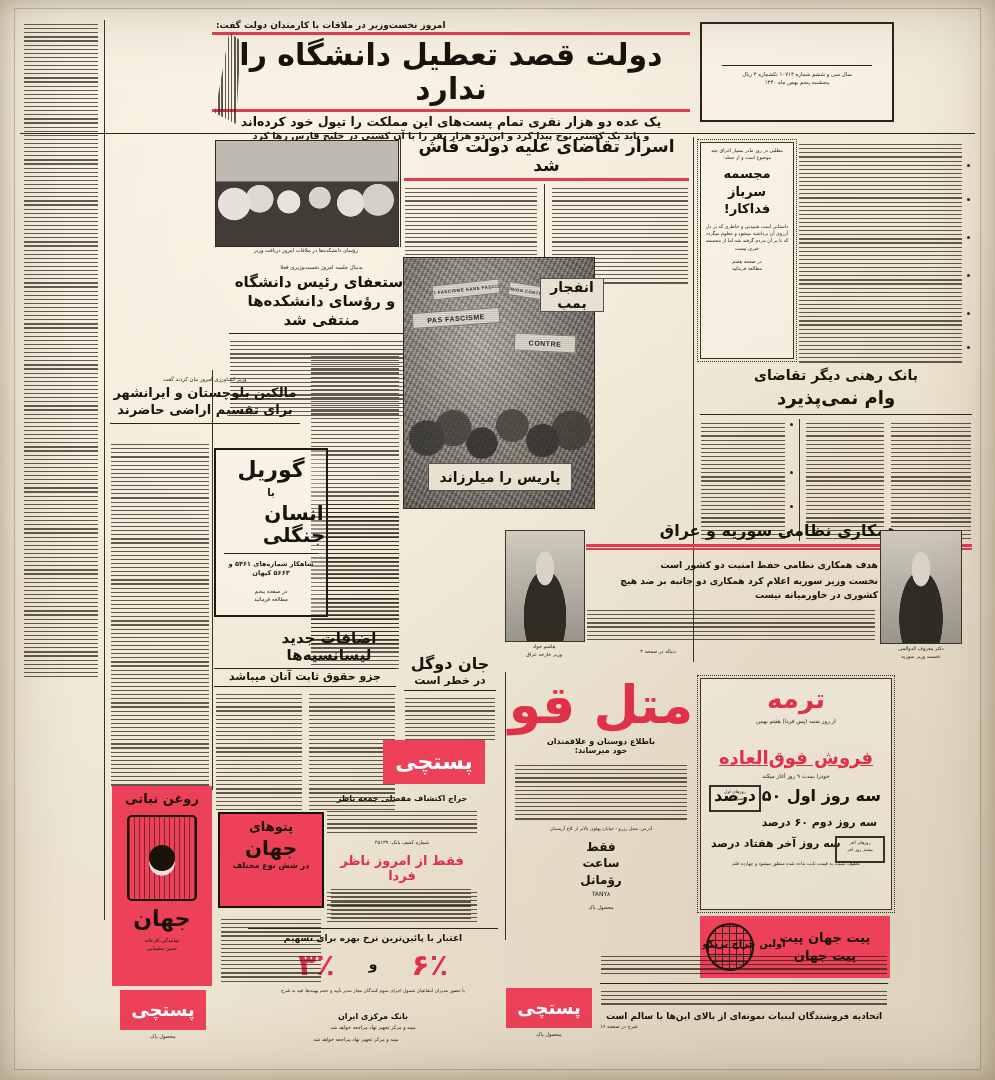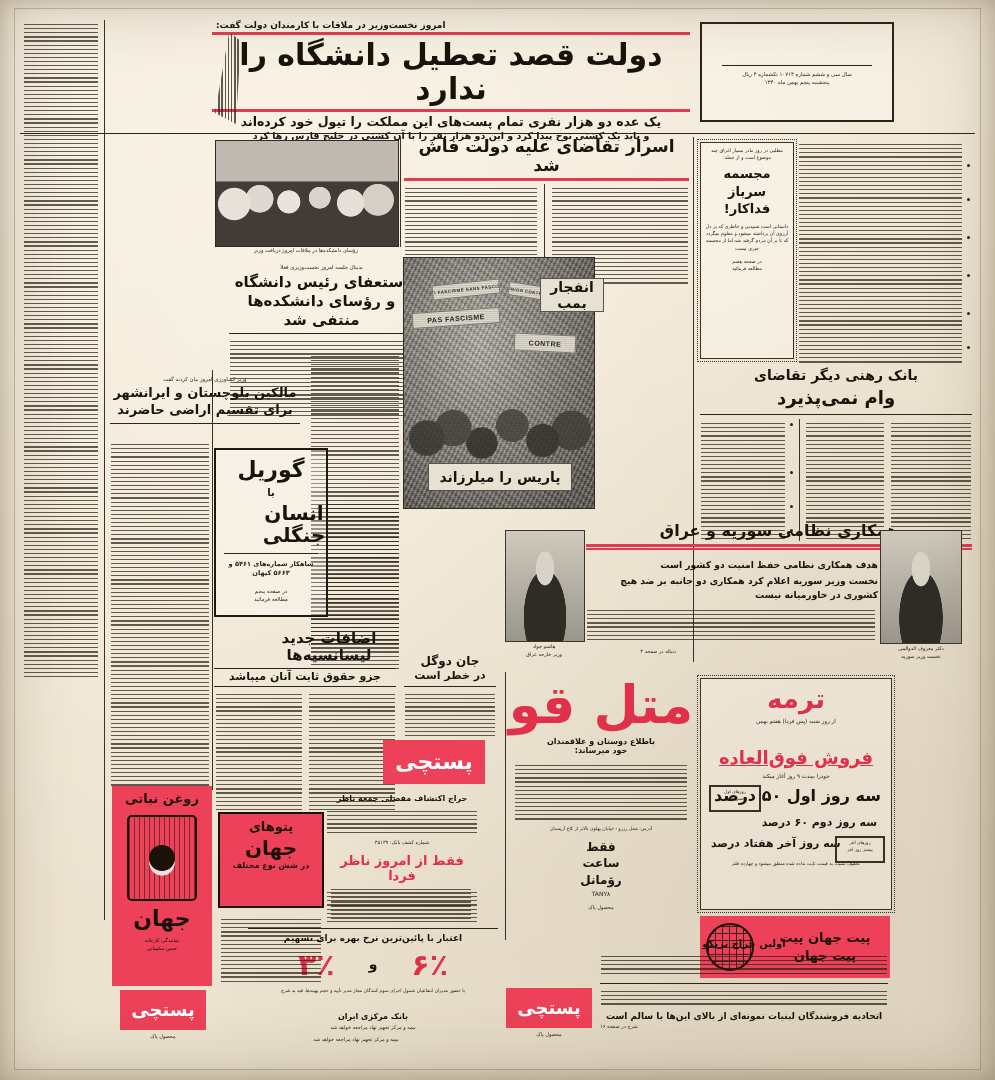--- a/index.html
+++ b/index.html
@@ -302,21 +302,21 @@
     <div class="hdl" style="font-size:15px;padding-left:48px;">اضافات جدید لیسانسیه‌ها</div>
     <div class="rule" style="margin:4px 0 2px;"></div>
     <div class="hdl" style="font-size:11px;">جزو حقوق ثابت آنان میباشد</div>
     <div class="rule" style="margin:3px 0 3px;"></div>
     <div style="display:flex;gap:5px;">
       <div class="txt lines" style="width:86px;height:120px;padding:1px;"></div>
       <div class="txt lines" style="width:86px;height:120px;padding:1px;"></div>
     </div>
   </div>
   <div class="col" style="left:404px;top:655px;width:92px;">
-    <div class="hdl" style="font-size:12px;">جان دوگل</div>
+    <div class="hdl" style="font-size:16px;">جان دوگل</div>
     <div class="hdl" style="font-size:11px;margin-top:2px;">در خطر است</div>
     <div class="rule" style="margin:3px 0;"></div>
     <div class="txt lines" style="height:46px;padding:1px;"></div>
   </div>
 
   <div style="position:absolute;left:505px;top:672px;width:190px;height:268px;border-left:1px solid #3a3123;">
     <div class="hdl red" style="font-size:52px;letter-spacing:-2px;margin-top:4px;">متل قو</div>
     <div class="hdl" style="font-size:8px;margin-top:4px;">باطلاع دوستان و علاقمندان</div>
     <div class="hdl" style="font-size:8px;">خود میرساند:</div>
     <div class="txt lines" style="height:58px;margin:5px 8px;padding:1px;"></div>

